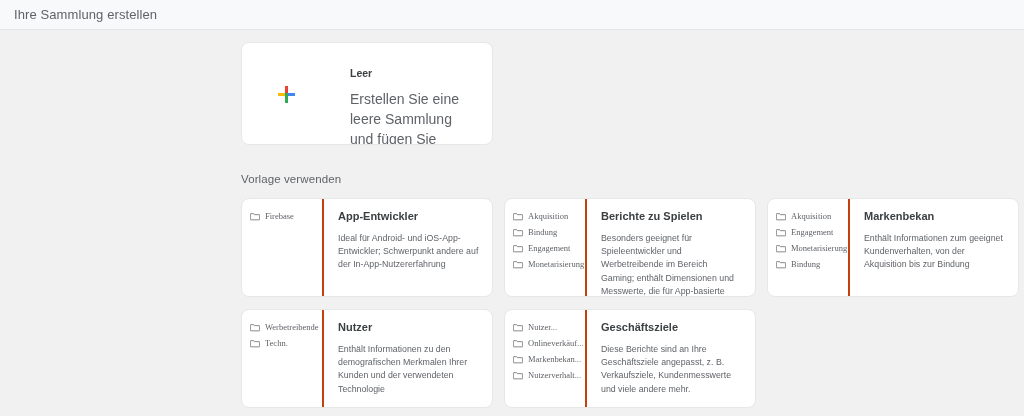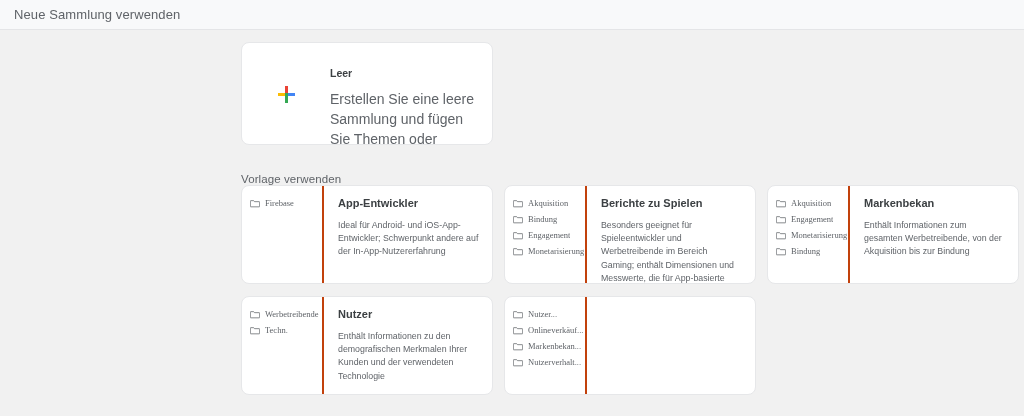--- a/index.html
+++ b/index.html
@@ -53,20 +53,21 @@
     box-sizing: border-box;
     overflow: hidden;
   }
 
   
   .blank-card {
     width: 252px;
     height: 103px;
     display: flex;
     align-items: flex-start;
+    gap: 20px;
   }
   .blank-icon-wrap {
     width: 88px;
     flex: 0 0 88px;
     height: 103px;
     display: flex;
     align-items: center;
     justify-content: center;
   }
   .gplus {
@@ -100,20 +101,21 @@
     color: #5f6368;
     line-height: 1.45;
     max-width: 152px;
   }
 
   
   .section-label {
     font-size: 11.5px;
     color: #5f6368;
     margin-top: 28px;
+    margin-bottom: 13px;
     letter-spacing: 0.1px;
   }
 
   
   .template-grid {
     display: flex;
     flex-wrap: wrap;
     gap: 12px 11px;
   }
   .template-card {
@@ -167,21 +169,21 @@
   .tc-desc {
     font-size: 8.8px;
     color: #5f6368;
     line-height: 1.5;
   }
 </style>
 </head>
 <body>
 
 <div class="app-header">
-  <span class="title">Neue Sammlung verwenden</span>
+  <span class="title">Ihre Sammlung erstellen</span>
 </div>
 
 <div class="page">
   <div class="content">
 
     <div class="card blank-card">
       <div class="blank-icon-wrap">
         <span class="gplus">
           <i class="arm-up"></i>
           <i class="arm-left"></i>
@@ -285,21 +287,21 @@
               <span class="folder-icon">
                 <svg width="10" height="9" viewBox="0 0 12 10" fill="none" xmlns="http://www.w3.org/2000/svg">
                   <path d="M1 1.6h3.4l1 1.2H11a.6.6 0 0 1 .6.6v5a.6.6 0 0 1-.6.6H1a.6.6 0 0 1-.6-.6V2.2A.6.6 0 0 1 1 1.6z" stroke="#5f6368" stroke-width="0.9" fill="#ffffff"></path>
                 </svg>
               </span>
               <span class="tc-item-label">Bindung</span>
             </div>
           </div>
           <div class="tc-right">
             <div class="tc-title">Markenbekan</div>
-            <div class="tc-desc">Enthält Informationen zum gesamten Werbetreibende, von der Akquisition bis zur Bindung</div>
+            <div class="tc-desc">Enthält Informationen zum geeignet Kundenverhalten, von der Akquisition bis zur Bindung</div>
           </div>
         </div>
         <div class="card template-card">
           <div class="tc-left">
             <div class="tc-item">
               <span class="folder-icon">
                 <svg width="10" height="9" viewBox="0 0 12 10" fill="none" xmlns="http://www.w3.org/2000/svg">
                   <path d="M1 1.6h3.4l1 1.2H11a.6.6 0 0 1 .6.6v5a.6.6 0 0 1-.6.6H1a.6.6 0 0 1-.6-.6V2.2A.6.6 0 0 1 1 1.6z" stroke="#5f6368" stroke-width="0.9" fill="#ffffff"></path>
                 </svg>
               </span>
@@ -347,17 +349,21 @@
             </div>
             <div class="tc-item">
               <span class="folder-icon">
                 <svg width="10" height="9" viewBox="0 0 12 10" fill="none" xmlns="http://www.w3.org/2000/svg">
                   <path d="M1 1.6h3.4l1 1.2H11a.6.6 0 0 1 .6.6v5a.6.6 0 0 1-.6.6H1a.6.6 0 0 1-.6-.6V2.2A.6.6 0 0 1 1 1.6z" stroke="#5f6368" stroke-width="0.9" fill="#ffffff"></path>
                 </svg>
               </span>
               <span class="tc-item-label">Nutzerverhalt...</span>
             </div>
           </div>
+          <div class="tc-right">
+            <div class="tc-title">Geschäftsziele</div>
+            <div class="tc-desc">Diese Berichte sind an Ihre Geschäftsziele angepasst, z. B. Verkaufsziele, Kundenmesswerte und viele andere mehr.</div>
+          </div>
         </div>
       </div>
 
   </div>
 </div>
 
 </body></html>

